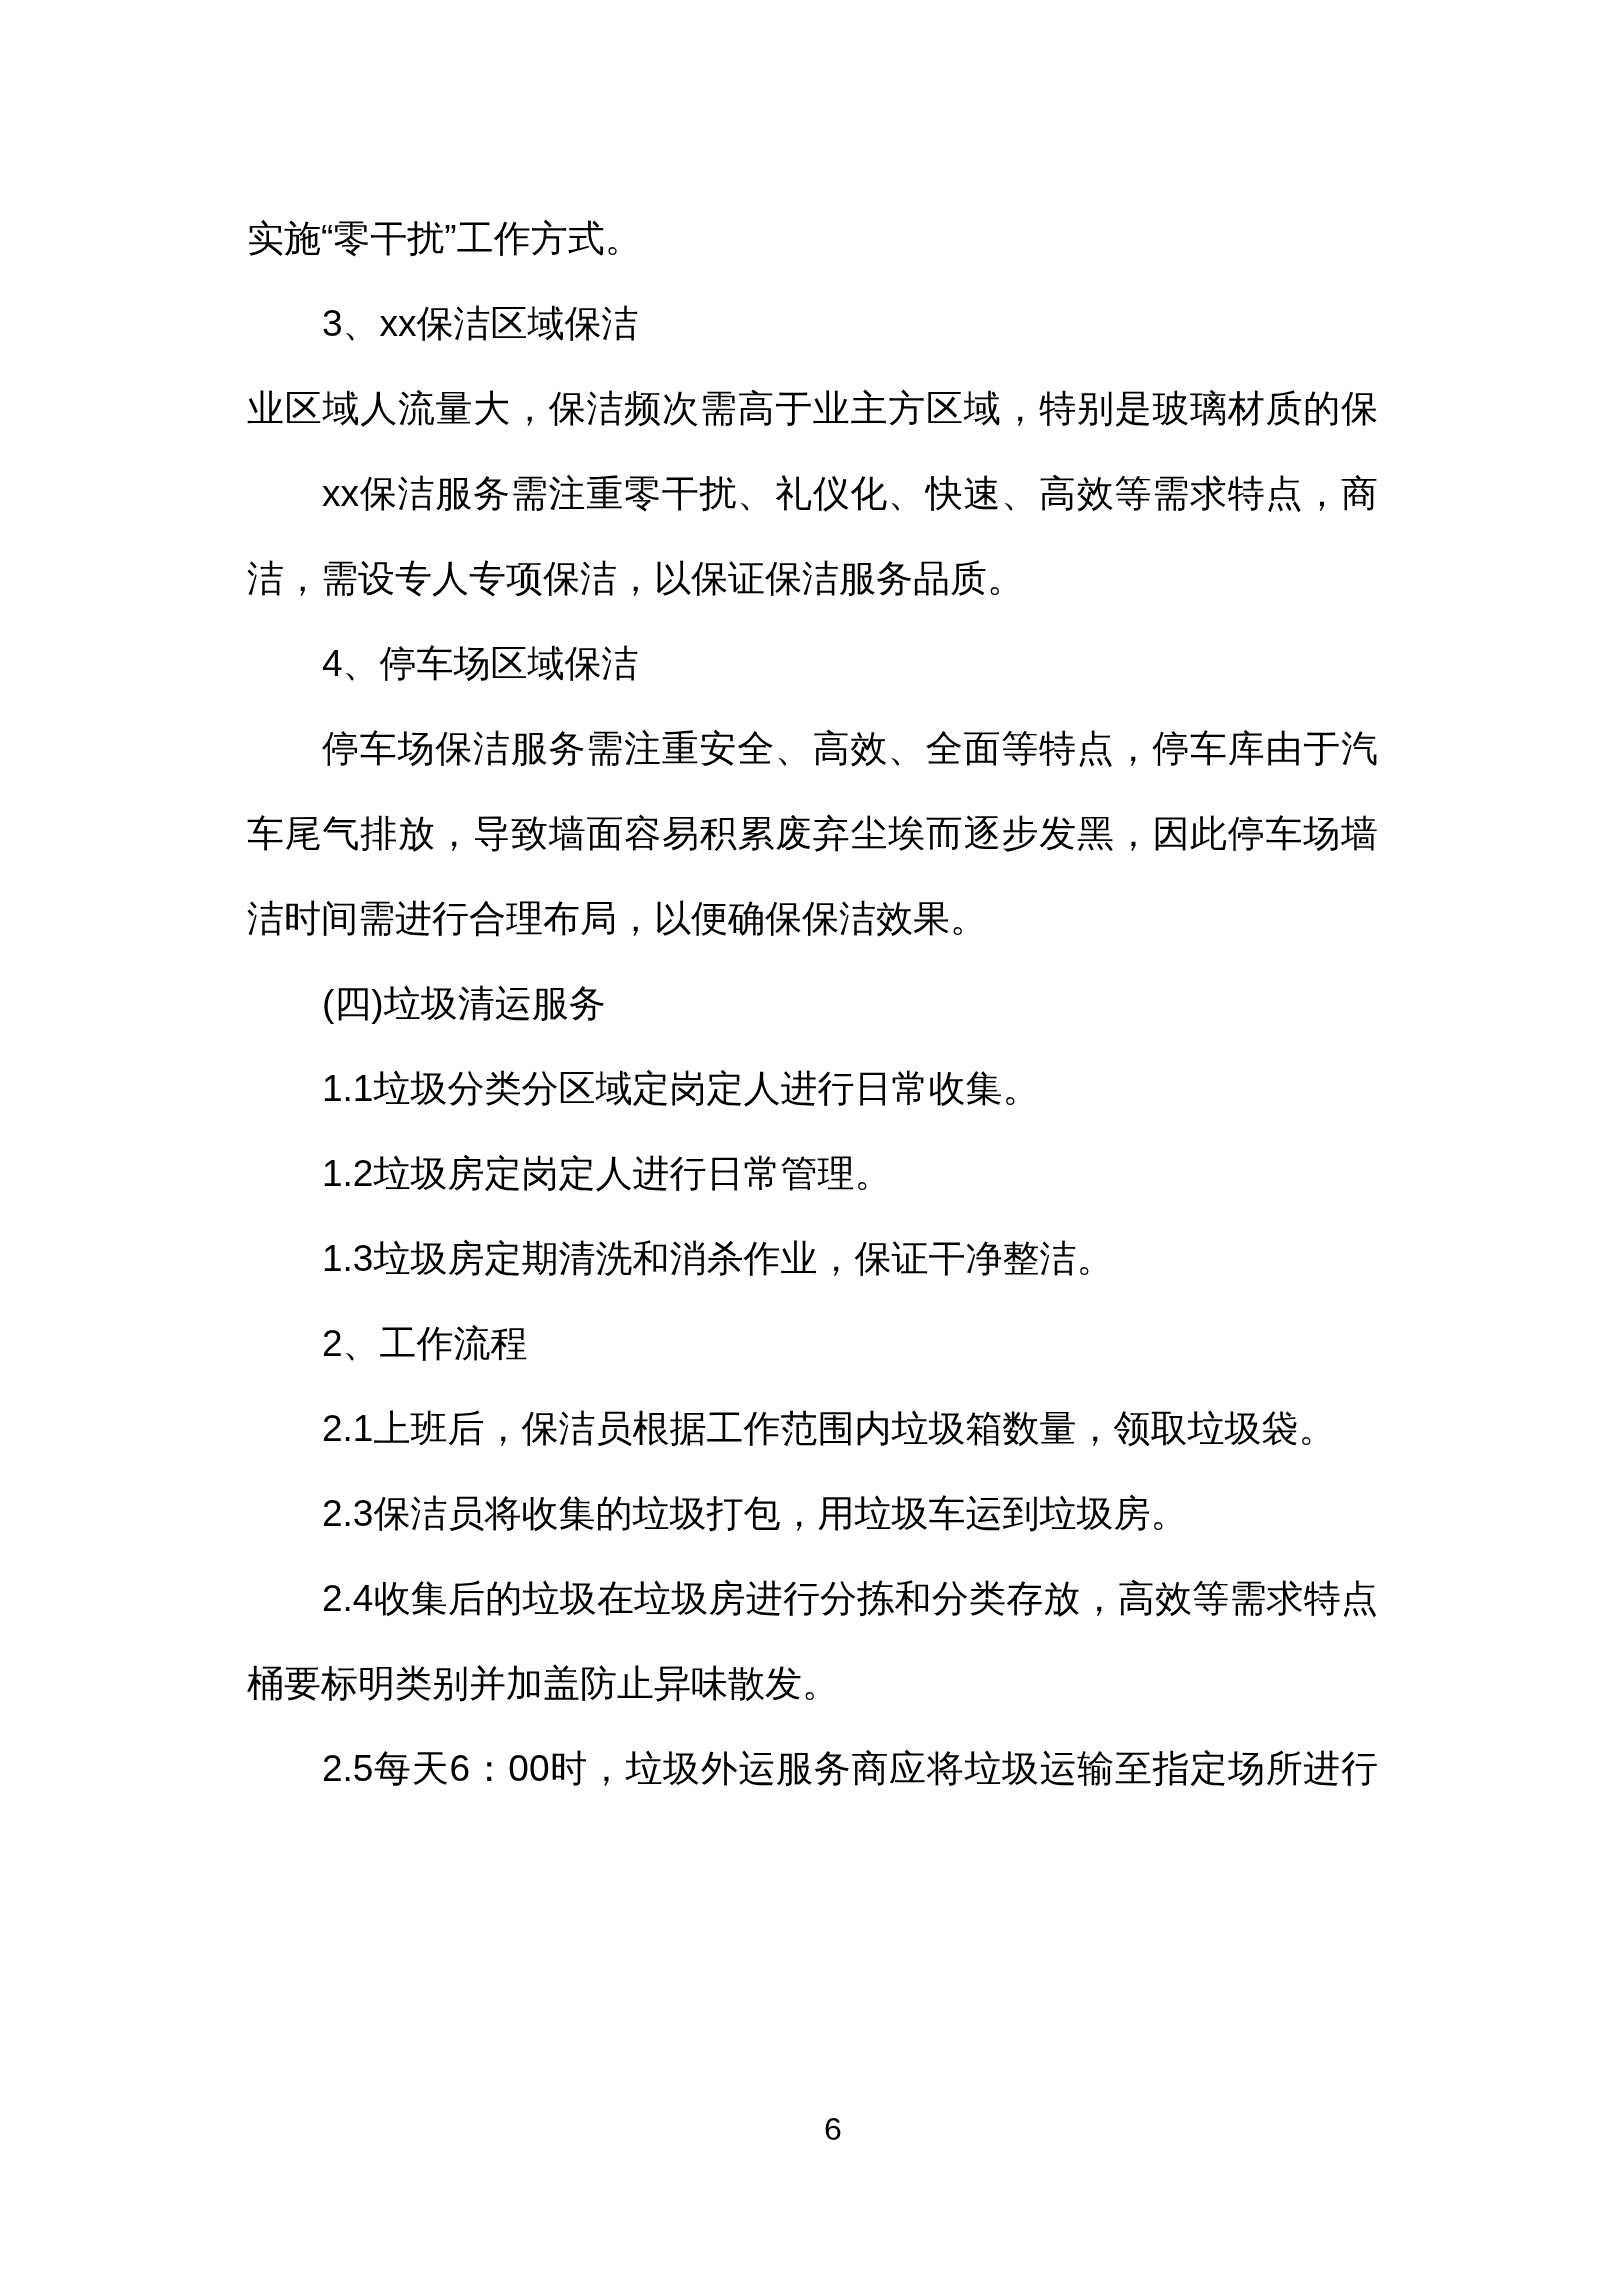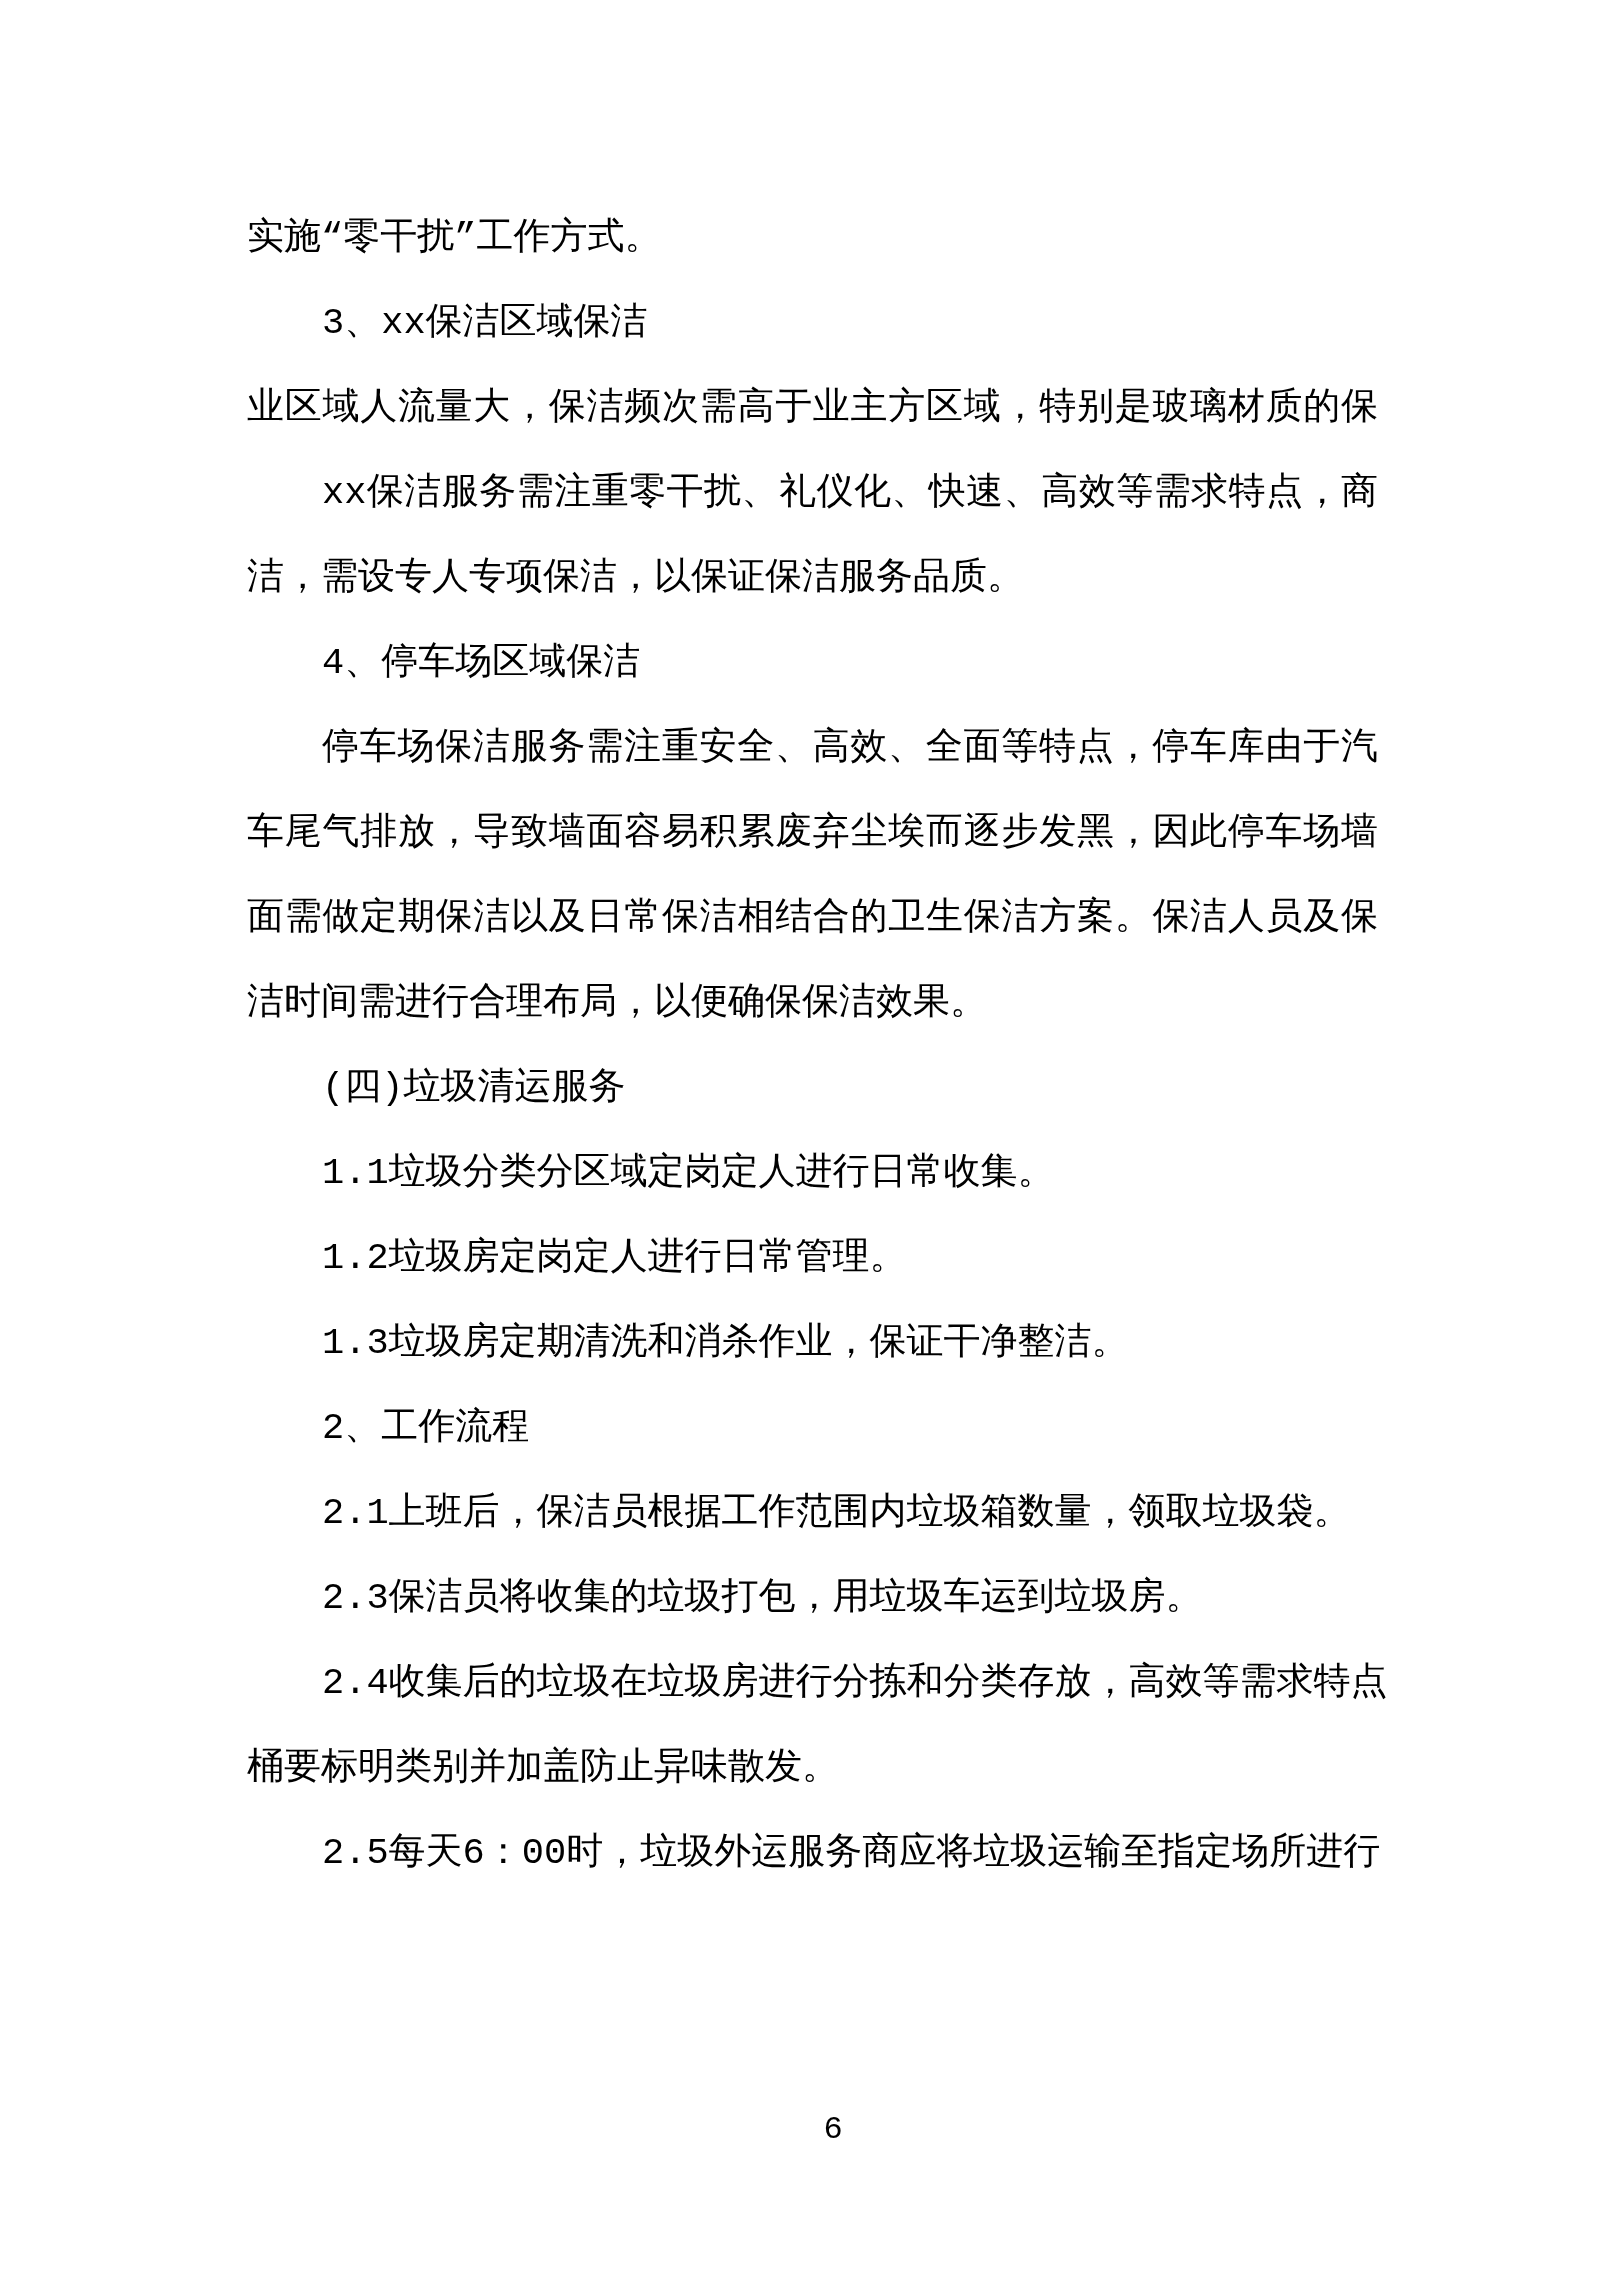--- a/index.html
+++ b/index.html
@@ -11,21 +11,21 @@
     background: #ffffff;
   }
   .page {
     position: absolute;
     left: 0;
     top: 0;
     width: 1623px;
     height: 2295px;
     background: #ffffff;
     color: #000000;
-    font-family: Liberation Mono, monospace;
+    font-family: Liberation Sans, sans-serif;
   }
   .body-text {
     position: absolute;
     left: 247px;
     top: 196px;
     width: 1131px;
     font-size: 37px;
     color: #000000;
   }
   .line {
@@ -61,21 +61,20 @@
 <div class="page">
   <div class="body-text">
       <div class="line">实施“零干扰”工作方式。</div>
       <div class="line indent">3、xx保洁区域保洁</div>
       <div class="line justify">业区域人流量大，保洁频次需高于业主方区域，特别是玻璃材质的保</div>
       <div class="line indent justify">xx保洁服务需注重零干扰、礼仪化、快速、高效等需求特点，商</div>
       <div class="line">洁，需设专人专项保洁，以保证保洁服务品质。</div>
       <div class="line indent">4、停车场区域保洁</div>
       <div class="line indent justify">停车场保洁服务需注重安全、高效、全面等特点，停车库由于汽</div>
       <div class="line justify">车尾气排放，导致墙面容易积累废弃尘埃而逐步发黑，因此停车场墙</div>
-      <div class="line justify">面需做定期保洁以及日常保洁相结合的卫生保洁方案。保洁人员及保</div>
       <div class="line">洁时间需进行合理布局，以便确保保洁效果。</div>
       <div class="line indent">(四)垃圾清运服务</div>
       <div class="line indent">1.1垃圾分类分区域定岗定人进行日常收集。</div>
       <div class="line indent">1.2垃圾房定岗定人进行日常管理。</div>
       <div class="line indent">1.3垃圾房定期清洗和消杀作业，保证干净整洁。</div>
       <div class="line indent">2、工作流程</div>
       <div class="line indent">2.1上班后，保洁员根据工作范围内垃圾箱数量，领取垃圾袋。</div>
       <div class="line indent">2.3保洁员将收集的垃圾打包，用垃圾车运到垃圾房。</div>
       <div class="line indent justify">2.4收集后的垃圾在垃圾房进行分拣和分类存放，高效等需求特点</div>
       <div class="line">桶要标明类别并加盖防止异味散发。</div>

